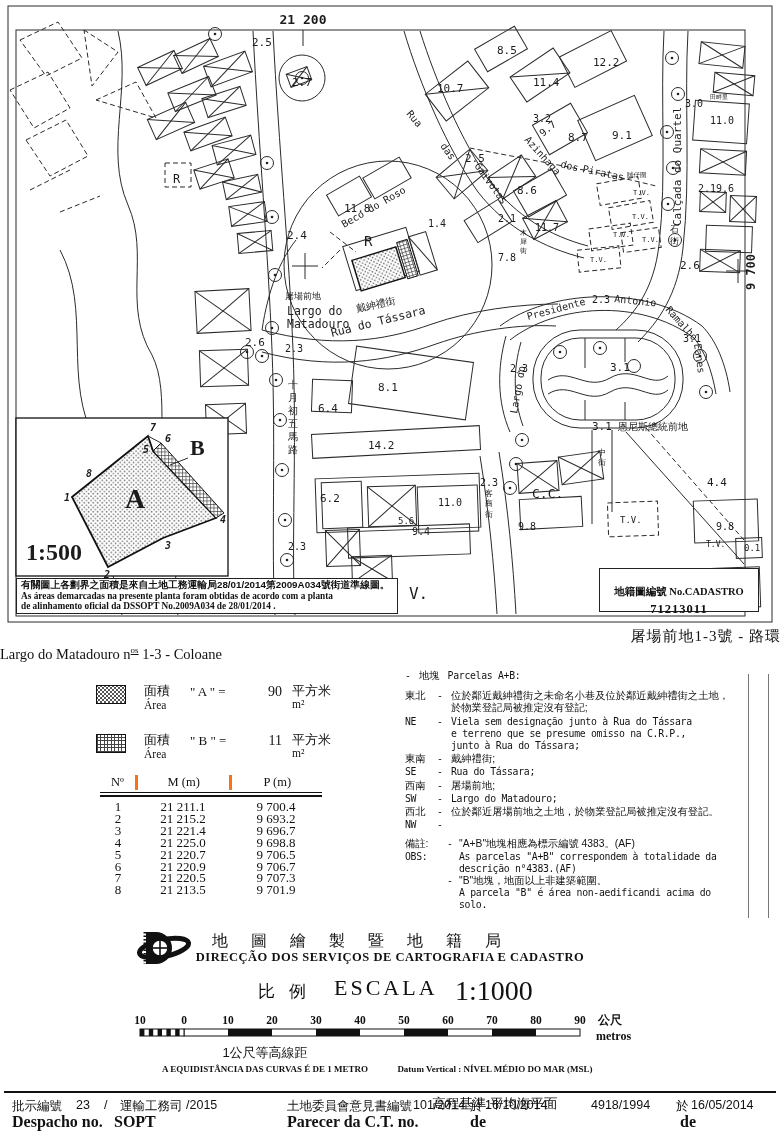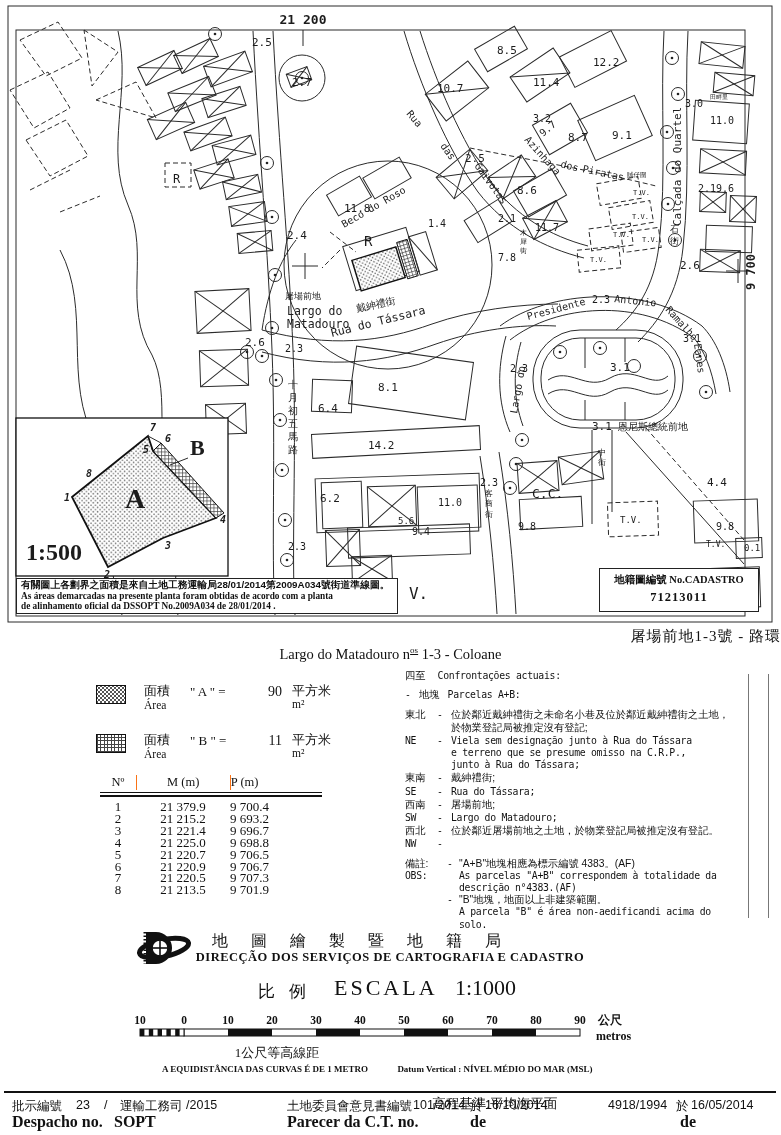--- a/index.html
+++ b/index.html
@@ -12,25 +12,25 @@
   #map-svg .dsh{stroke-dasharray:5 3}
   #map-svg text{fill:#1c1c1c;font-family:"DejaVu Sans Mono",monospace}
   #map-svg text.mzh{font-family:"Liberation Sans",sans-serif}
   #map-svg text.mserif{font-family:"Liberation Serif",serif;font-weight:bold}
   
   .note-box{left:16px;top:578px;width:372px;height:32px;border:1px solid #222;background:#fff;
             padding:1px 4px;line-height:10.5px}
   .note-zh{font-family:"Liberation Sans",sans-serif;font-size:9.8px;font-weight:bold;white-space:nowrap}
   .note-pt{font-size:9.3px;font-weight:bold;white-space:nowrap}
   .cad-box{left:599px;top:568px;width:158px;height:42px;border:1.5px solid #222;background:#fff;text-align:center}
-  .cad-l1{font-size:10.5px;font-weight:bold;margin-top:4px}
+  .cad-l1{font-size:10.5px;font-weight:bold;margin-top:16px}
   .cad-l2{font-size:12.5px;font-weight:bold;letter-spacing:1px;margin-top:3px}
   
   .title-zh{left:0;top:627px;width:781px;text-align:right;font-size:15px;letter-spacing:1px}
-  .title-pt{left:0;top:645px;width:781px;text-align:center;font-size:14.5px}
+  .title-pt{left:0;top:645px;width:781px;text-align:left;font-size:14.5px}
   .sup{font-size:9px;vertical-align:super;text-decoration:underline}
   
   #legend{left:96px;top:684px}
   .leg-row{display:flex;align-items:flex-start;margin-bottom:21px}
   .sw{width:28px;height:17px;border:1.6px solid #111;margin-right:18px;margin-top:1px}
   .sw.stipple{background-image:radial-gradient(#555 .8px,transparent .95px),radial-gradient(#555 .8px,transparent .95px);
               background-size:4px 4px;background-position:0 0,2px 2px}
   .sw.grid{background-image:repeating-linear-gradient(0deg,#444 0 1px,transparent 1px 3.5px),
            repeating-linear-gradient(90deg,#444 0 1px,transparent 1px 3.5px)}
   .leg-zh{font-family:"Liberation Sans",sans-serif;font-size:13px;width:46px;line-height:14px}
@@ -38,22 +38,22 @@
   .leg-q{font-size:13px;width:62px}
   .leg-v{font-size:14px;width:30px;text-align:right;margin-right:10px}
   .leg-u .uz{font-family:Liberation Sans, sans-serif;font-size:13px;line-height:14px}
   .leg-u .up{font-size:11.5px}
   
   #coord-table{left:100px;top:775px;width:222px;font-size:13px}
   .t-head{display:flex;font-size:12.5px}
   .t-head span{display:block}
   .t-c1{width:36px;text-align:center}
   .t-c2{width:94px;text-align:center}
-  .t-c3{width:92px;}
-  .t-head .t-c1,.t-head .t-c2{border-right:1px solid #f97316}
+  .t-c3{width:92px;text-align:center}
+  .t-head .t-c1,.t-head .t-c2{border-right:3px solid #f97316}
   .t-rule{border-top:1px solid #111;border-bottom:2px solid #111;height:2px;margin-top:2px}
   #coord-rows{margin-top:4px}
   .t-row{display:flex;line-height:11.9px;white-space:pre}
   
   #confr{left:405px;top:670px;width:372px}
   .czh{font-family:"Liberation Sans",sans-serif;font-size:10.3px;line-height:12.2px}
   .cpt{font-family:"DejaVu Sans Mono",monospace;font-size:9.8px;line-height:12.2px;letter-spacing:-.3px}
   .c-head{display:flex;gap:12px;margin-bottom:7px}
   .c-parcel{display:flex;margin-bottom:8px}
   .c-row{display:flex;margin-bottom:1px}
@@ -62,25 +62,25 @@
   .obs-wrap{display:flex;margin-top:7px}
   .obs-labs{width:42px;flex:none}
   .obs-item{display:flex}
   .obs-item .c-dash{width:12px}
   .m-rule{border-left:1px solid #777}
   
   .ag-zh{left:212px;top:931px;font-family:"Liberation Sans",sans-serif;font-size:16px;font-weight:normal;letter-spacing:23px;white-space:nowrap}
   .ag-pt{left:180px;top:950px;width:420px;text-align:center;font-size:12.5px;font-weight:bold;letter-spacing:.5px}
   .ag-scale-zh{left:258px;top:980px;font-family:"Liberation Sans",sans-serif;font-size:17px;letter-spacing:14px;white-space:nowrap}
   .ag-scale-pt{left:334px;top:975px;font-size:22px;letter-spacing:3px}
-  .ag-scale-v{left:455px;top:975px;font-size:22px}
+  .ag-scale-v{left:455px;top:975px;font-size:28px}
   
   #sb-svg{position:absolute;left:0;top:1012px}
   #sb-svg text{font-family:"Liberation Serif",serif;font-weight:bold;fill:#111}
-  .contour-zh{left:182px;top:1044px;width:190px;text-align:center;font-family:Liberation Serif, serif;font-size:13px}
+  .contour-zh{left:170px;top:1044px;width:190px;text-align:center;font-family:Liberation Sans, sans-serif;font-size:13px}
   .contour-pt{left:130px;top:1064px;width:270px;text-align:center;font-size:9px;font-weight:bold}
   .datum-zh{left:400px;top:1095px;width:190px;text-align:center;font-family:"Liberation Sans",sans-serif;font-size:13.5px}
   .datum-pt{left:360px;top:1064px;width:270px;text-align:center;font-size:9px;font-weight:bold}
   
   .foot-rule{left:4px;top:1091px;width:772px;border-top:2px solid #111}
   .fz{font-family:"Liberation Sans",sans-serif;font-size:12.5px;font-weight:normal;white-space:nowrap}
   .fp{font-size:16px;font-weight:bold;white-space:nowrap}
 </style>
 </head>
 <body>
@@ -606,36 +606,32 @@
   </div>
 
 <div class="abs" id="coord-table">
   <div class="t-head">
     <span class="t-c1">Nº</span>
     <span class="t-c2">M (m)</span>
     <span class="t-c3">P (m)</span>
   </div>
   <div class="t-rule"></div>
   <div id="coord-rows">
-      <div class="t-row"><span class="t-c1">1</span><span class="t-c2">21 379.9</span><span class="t-c3">9 700.4</span></div>
+      <div class="t-row"><span class="t-c1">1</span><span class="t-c2">21 211.1</span><span class="t-c3">9 700.4</span></div>
       <div class="t-row"><span class="t-c1">2</span><span class="t-c2">21 215.2</span><span class="t-c3">9 693.2</span></div>
       <div class="t-row"><span class="t-c1">3</span><span class="t-c2">21 221.4</span><span class="t-c3">9 696.7</span></div>
       <div class="t-row"><span class="t-c1">4</span><span class="t-c2">21 225.0</span><span class="t-c3">9 698.8</span></div>
       <div class="t-row"><span class="t-c1">5</span><span class="t-c2">21 220.7</span><span class="t-c3">9 706.5</span></div>
       <div class="t-row"><span class="t-c1">6</span><span class="t-c2">21 220.9</span><span class="t-c3">9 706.7</span></div>
       <div class="t-row"><span class="t-c1">7</span><span class="t-c2">21 220.5</span><span class="t-c3">9 707.3</span></div>
       <div class="t-row"><span class="t-c1">8</span><span class="t-c2">21 213.5</span><span class="t-c3">9 701.9</span></div>
     </div>
 </div>
 
 <div class="abs" id="confr">
-  <div class="c-head">
-    <span class="czh">四至</span>
-    <span class="cpt">Confrontações actuais:</span>
-  </div>
   <div class="c-parcel">
     <span class="cpt c-dash">-</span>
     <span class="czh" style="margin-right:8px">地塊</span>
     <span class="cpt">Parcelas A+B:</span>
   </div>
   <div id="confr-entries">
       <div class="c-row">
         <span class="c-lab czh">東北</span>
         <span class="c-dash cpt">-</span>
         <div>
@@ -773,17 +769,17 @@
   <span class="abs fz" style="left:120px;top:1098px">運輸工務司</span>
   <span class="abs fz" style="left:186px;top:1098px">/2015</span>
   <span class="abs fp" style="left:12px;top:1113px">Despacho no.</span>
   <span class="abs fp" style="left:114px;top:1113px">SOPT</span>
   <span class="abs fz" style="left:287px;top:1098px">土地委員會意見書編號</span>
   <span class="abs fz" style="left:413px;top:1098px">101/2014</span>
   <span class="abs fz" style="left:470px;top:1098px">於</span>
   <span class="abs fz" style="left:485px;top:1098px">16/10/2014</span>
   <span class="abs fp" style="left:287px;top:1113px">Parecer da C.T. no.</span>
   <span class="abs fp" style="left:470px;top:1113px">de</span>
-  <span class="abs fz" style="left:608px;top:1098px">4918/1994</span>
+  <span class="abs fz" style="left:591px;top:1098px">4918/1994</span>
   <span class="abs fz" style="left:676px;top:1098px">於</span>
   <span class="abs fz" style="left:691px;top:1098px">16/05/2014</span>
   <span class="abs fp" style="left:680px;top:1113px">de</span>
 </div>
 
 </body></html>

